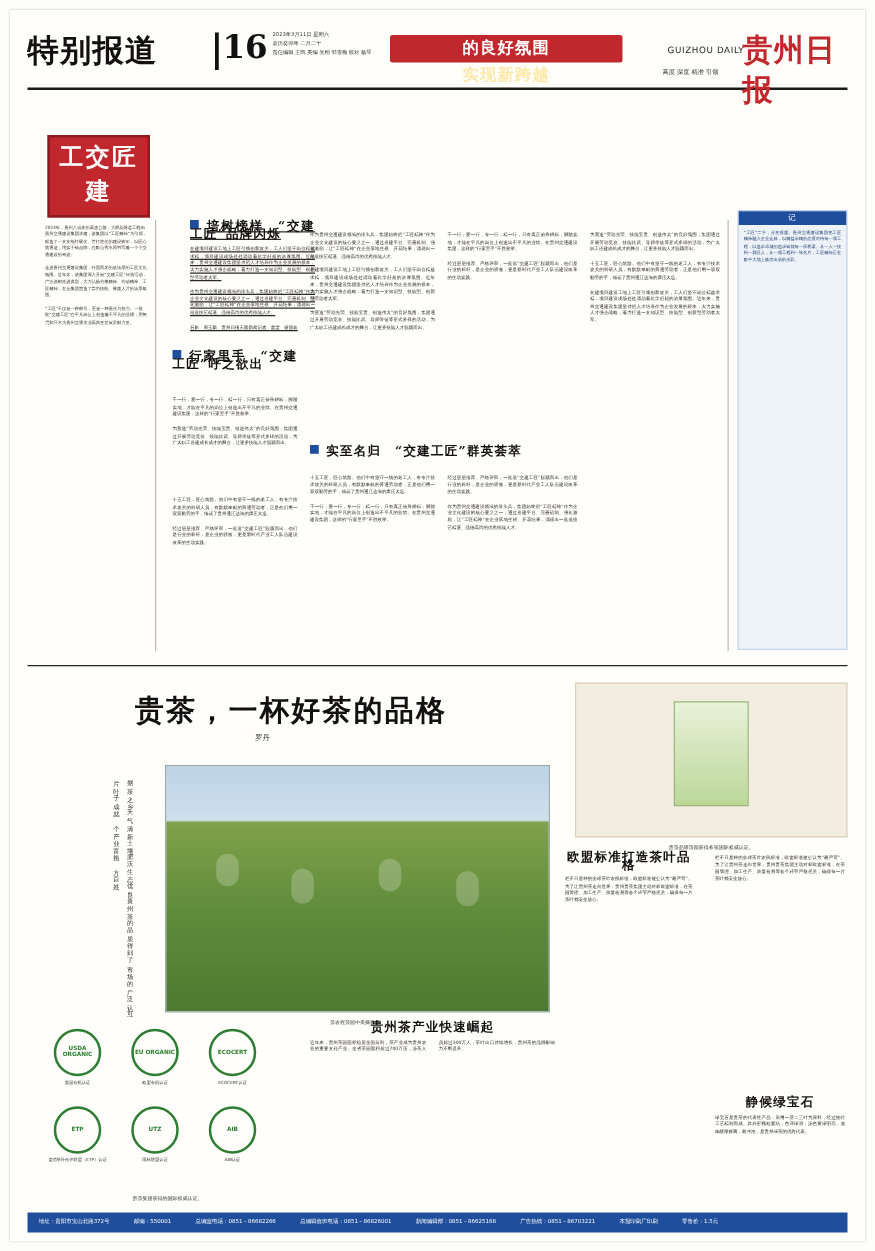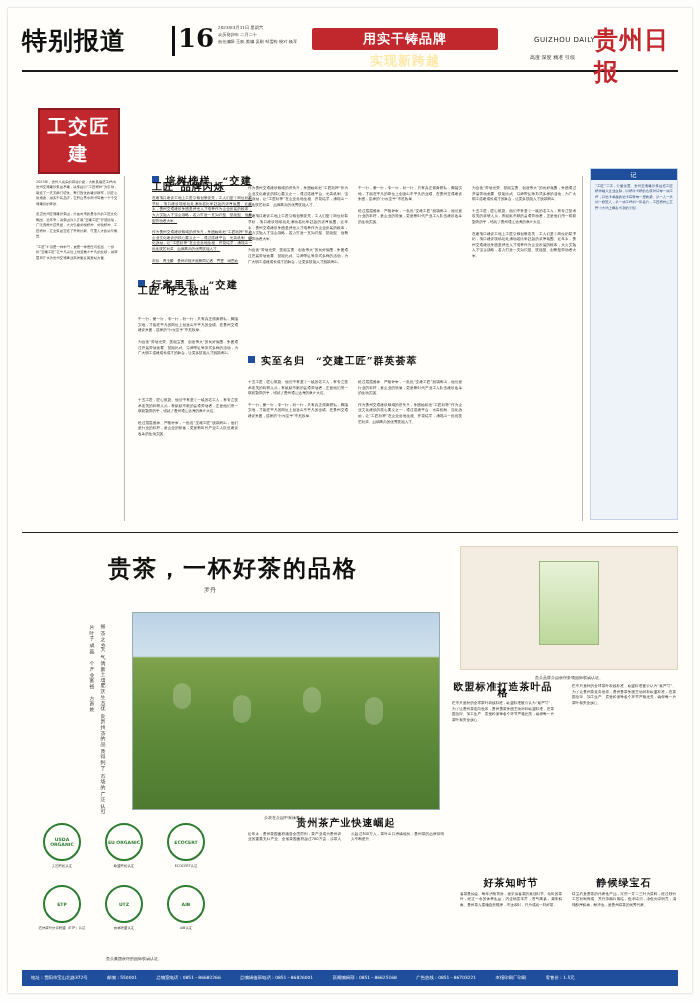--- a/index.html
+++ b/index.html
@@ -62,21 +62,21 @@
 
   <div class="masthead">
     <div class="mh-title">特别报道</div>
     <div class="mh-bar"></div>
     <div class="mh-num">16</div>
     <div class="mh-meta" style="white-space:pre-line;">2023年3月11日 星期六
 农历癸卯年 二月二十
 责任编辑 王凯 美编 吴刚 邹雪梅 校对 杨琴</div>
     <div class="mh-banner">
       <span>
-            <span>用实干铸品牌</span>
+            <span>的良好氛围</span>
             <span class="wq">实现新跨越</span>
           </span>
     </div>
     <div class="mh-en">GUIZHOU DAILY</div>
     <div class="mh-cn">贵州日报</div>
     <div class="mh-sub">高度 深度 精准 引领</div>
   </div>
 
 
   <div class="logo">
@@ -165,24 +165,20 @@
   <div class="col vtext" style="left:36px;top:612px;width:64px;height:190px;font-size:5px;line-height:11px;">据 茶 之 乡，天 气 清 新，土 壤 肥 沃，生 态 优 良，贵 州 茶 的 品 质 得 到 了 市 场 的 广 泛 认 可。一 片 叶 子 成 就 一 个 产 业，富 裕 一 方 百 姓。</div>
 
   <div class="col" style="left:444px;top:676px;width:102px;">
     <div class="h3" style="margin-bottom:6px;">欧盟标准打造茶叶品格</div>
     <div>栏不只是种的全球茶叶农残标准，欧盟标准被公认为“最严苛”。为了让贵州茶走向世界，贵州贵茶集团主动对标欧盟标准，在茶园管理、加工生产、质量检测等各个环节严格把关，确保每一片茶叶都安全放心。</div>
   </div>
   <div class="col" style="left:564px;top:676px;width:104px;">
     <div>栏不只是种的全球茶叶农残标准，欧盟标准被公认为“最严苛”。为了让贵州茶走向世界，贵州贵茶集团主动对标欧盟标准，在茶园管理、加工生产、质量检测等各个环节严格把关，确保每一片茶叶都安全放心。</div>
   </div>
 
-  <div class="col" style="left:452px;top:872px;width:102px;">
-    <div class="h3" style="margin-bottom:6px;">好茶知时节</div>
-    <div>春茶贵如金。每年清明前后，是采摘春茶的最佳时节。此时的茶叶，经过一冬的休养生息，内含物质丰富，香气高扬，滋味鲜爽。贵州茶人遵循自然规律，不违农时，只为成就一杯好茶。</div>
-  </div>
   <div class="col" style="left:564px;top:872px;width:104px;">
     <div class="h3" style="margin-bottom:6px;">静候绿宝石</div>
     <div>绿宝石是贵茶的代表性产品，采用一芽二三叶为原料，经过独特工艺精制而成。其外形颗粒紧结，色泽绿润，汤色黄绿明亮，滋味醇厚鲜爽，耐冲泡，是贵州绿茶的优秀代表。</div>
   </div>
 
   <div class="col" style="left:240px;top:812px;width:196px;">
     <div class="h3" style="margin-bottom:6px;">贵州茶产业快速崛起</div>
     <div style="column-count:2;column-gap:10px;">近年来，贵州茶园面积稳居全国前列，茶产业成为贵州农业的重要支柱产业。全省茶园面积超过700万亩，涉茶人员超过300万人，茶叶出口持续增长，贵州茶的品牌影响力不断提升。</div>
   </div>
 

